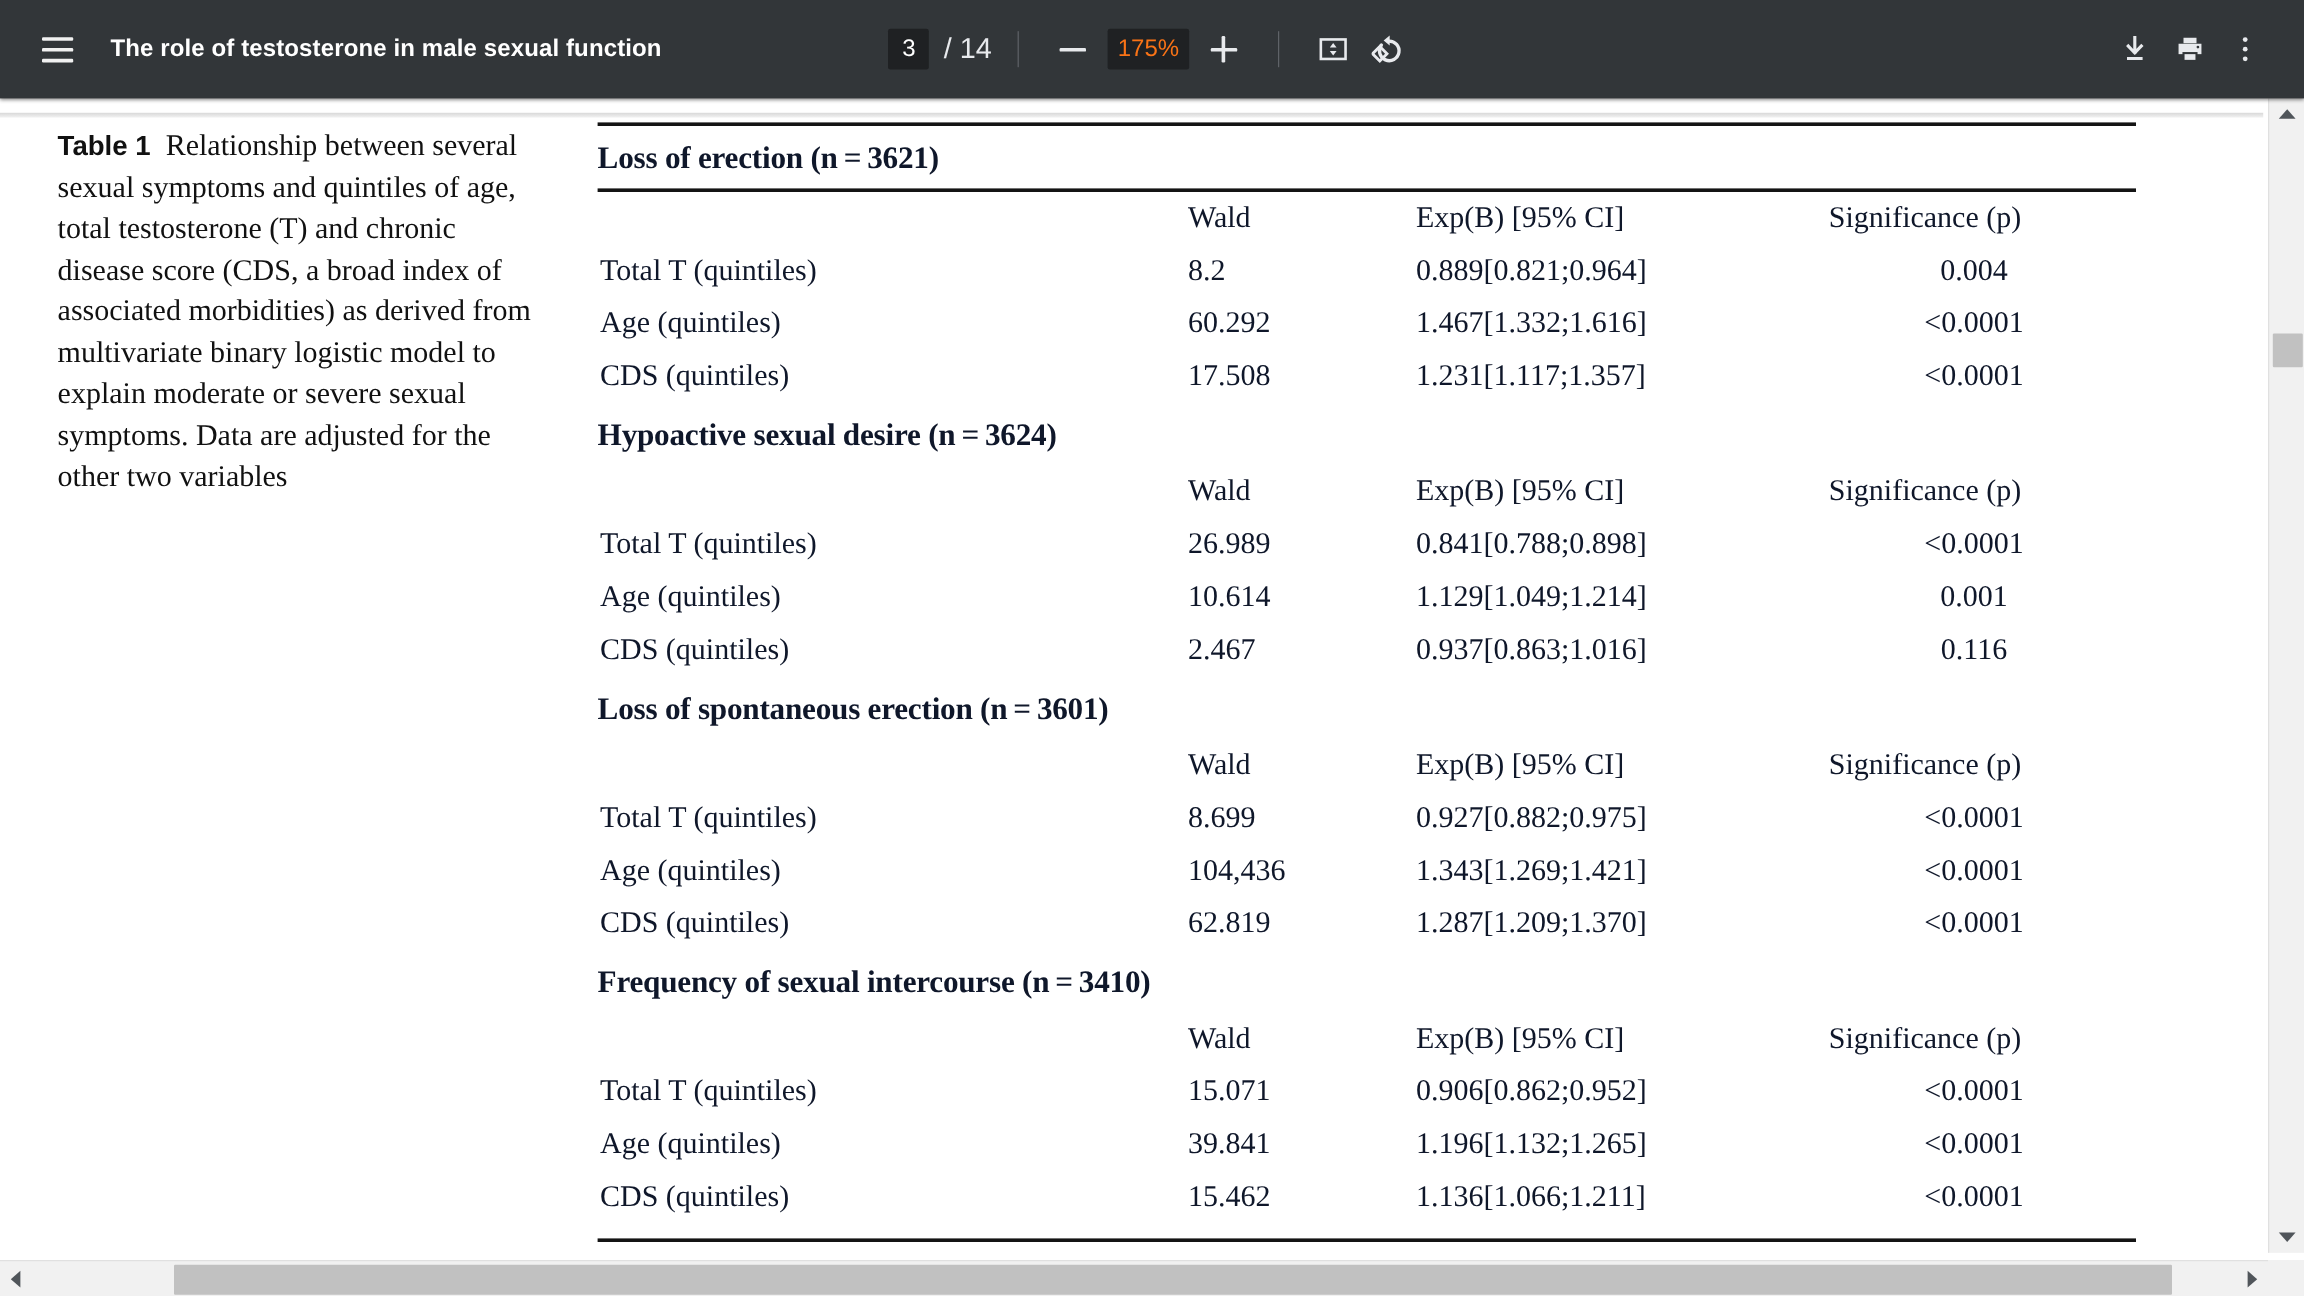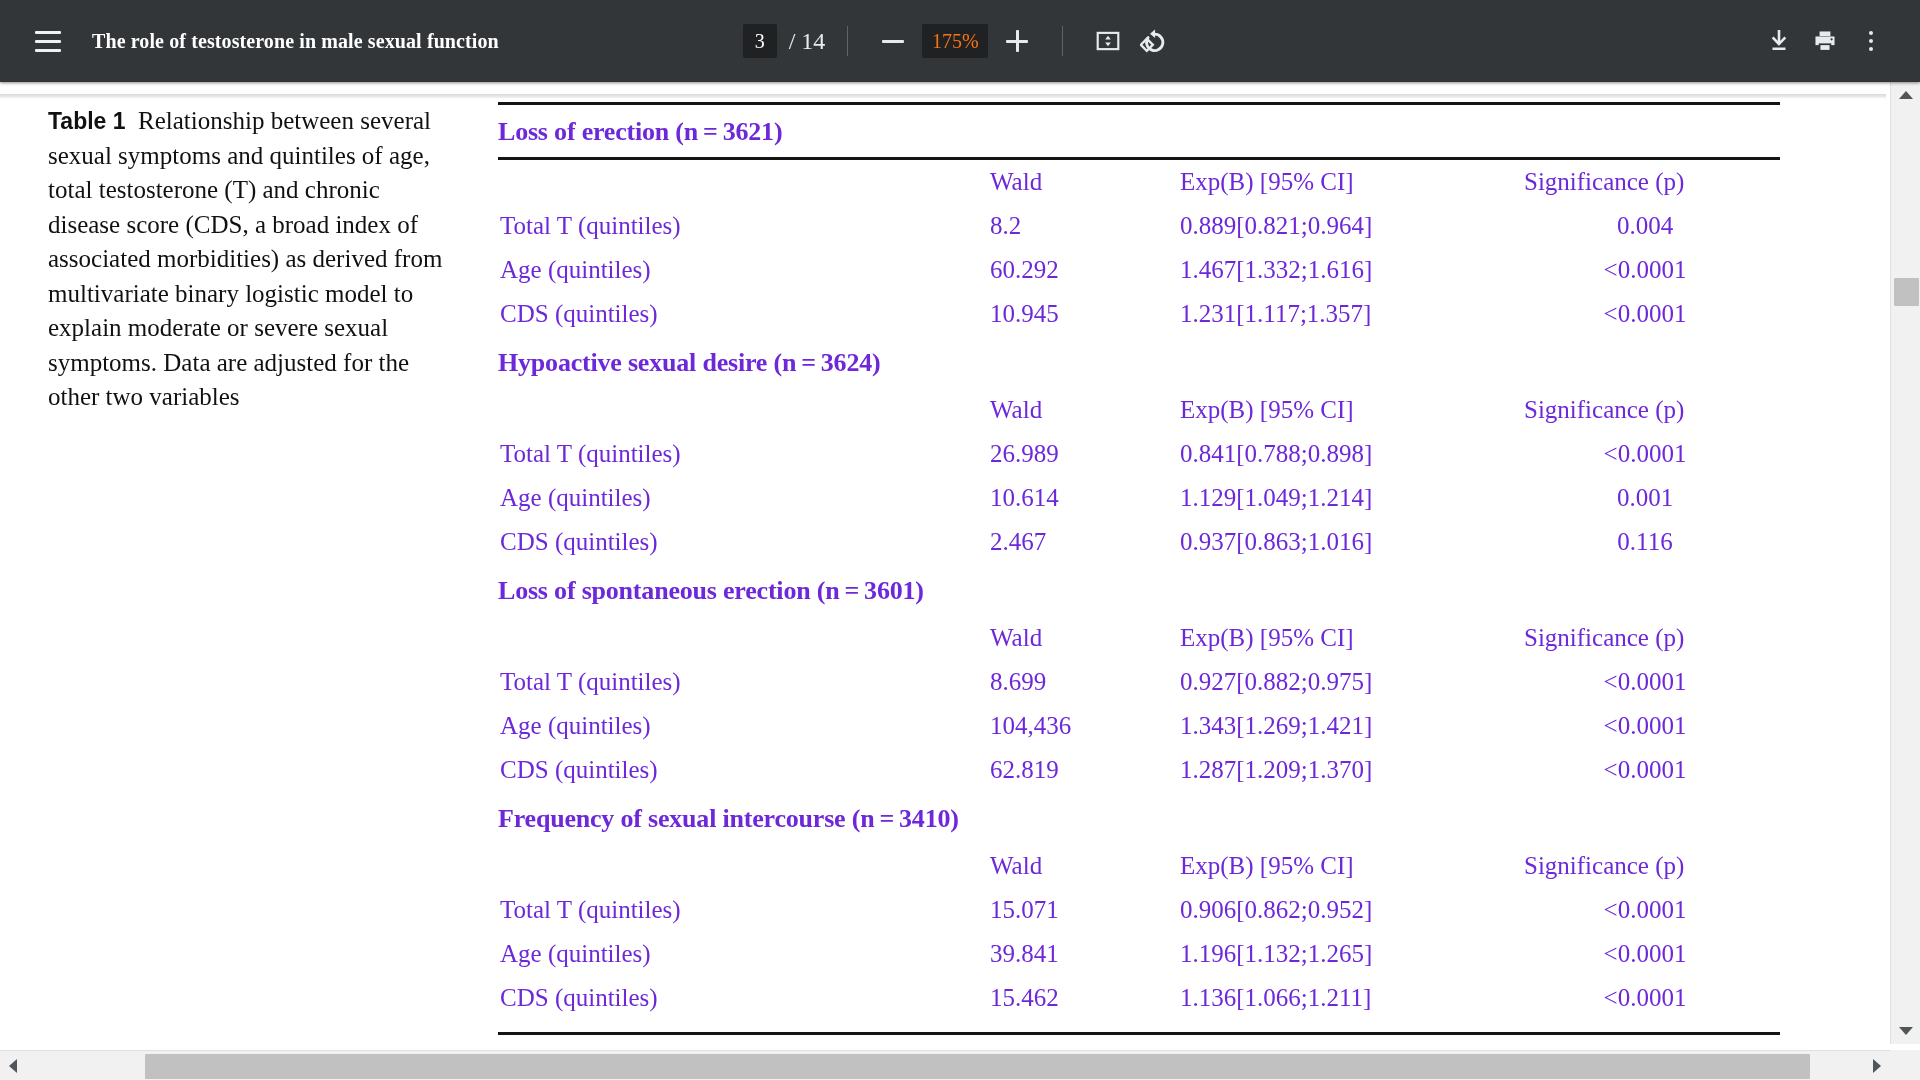--- a/index.html
+++ b/index.html
@@ -12,21 +12,20 @@
 
   
   #toolbar {
     position: absolute; top: 0; left: 0;
     width: 1920px; height: 82px;
     background: #323639;
     display: flex; align-items: center;
     color: #ffffff;
     box-shadow: 0 1px 3px rgba(0,0,0,0.45);
     z-index: 10;
-    font-family: Liberation Serif, serif;
   }
   .tb-left { display: flex; align-items: center; flex: 0 0 auto; padding-left: 26px; }
   .tb-center {
     position: absolute; left: 0; right: 0; top: 0; height: 82px;
     display: flex; align-items: center; justify-content: center;
     gap: 0px; pointer-events: none;
   }
   .tb-center > * { pointer-events: auto; }
   .tb-right { position: absolute; right: 26px; top: 0; height: 82px; display: flex; align-items: center; }
 
@@ -111,21 +110,21 @@
   #caption-col .cap-label {
     font-family: "Liberation Sans", sans-serif;
     font-weight: bold; font-size: 23px;
   }
 
   
   #table-col {
     position: absolute;
     left: 498px; top: 8px; width: 1282px;
     font-family: "Liberation Serif", serif;
-    color: #6d28d9;
+    color: #0f172a;
   }
   .rule-thick { height: 0; border-top: 3px solid #141414; width: 1282px; }
   .rule-mid   { height: 0; border-top: 3px solid #141414; width: 1282px; }
 
   .sec-title {
     font-family: "Liberation Serif", serif;
     font-weight: bold;
     font-size: 26px;
     padding: 12px 0 10px 0;
     white-space: nowrap;
@@ -303,21 +302,21 @@
           <td class="sig-val">0.004</td>
         </tr>
         <tr>
           <td class="c-label">Age (quintiles)</td>
           <td class="c-wald">60.292</td>
           <td class="c-exp">1.467[1.332;1.616]</td>
           <td class="sig-val">&lt;0.0001</td>
         </tr>
         <tr>
           <td class="c-label">CDS (quintiles)</td>
-          <td class="c-wald">10.945</td>
+          <td class="c-wald">17.508</td>
           <td class="c-exp">1.231[1.117;1.357]</td>
           <td class="sig-val">&lt;0.0001</td>
         </tr>
       </tbody>
         </table>
 
       <div class="sec-title">Hypoactive sexual desire (n = 3624)</div>
       <table class="stats">
         <tbody>
             <tr class="head-row">

